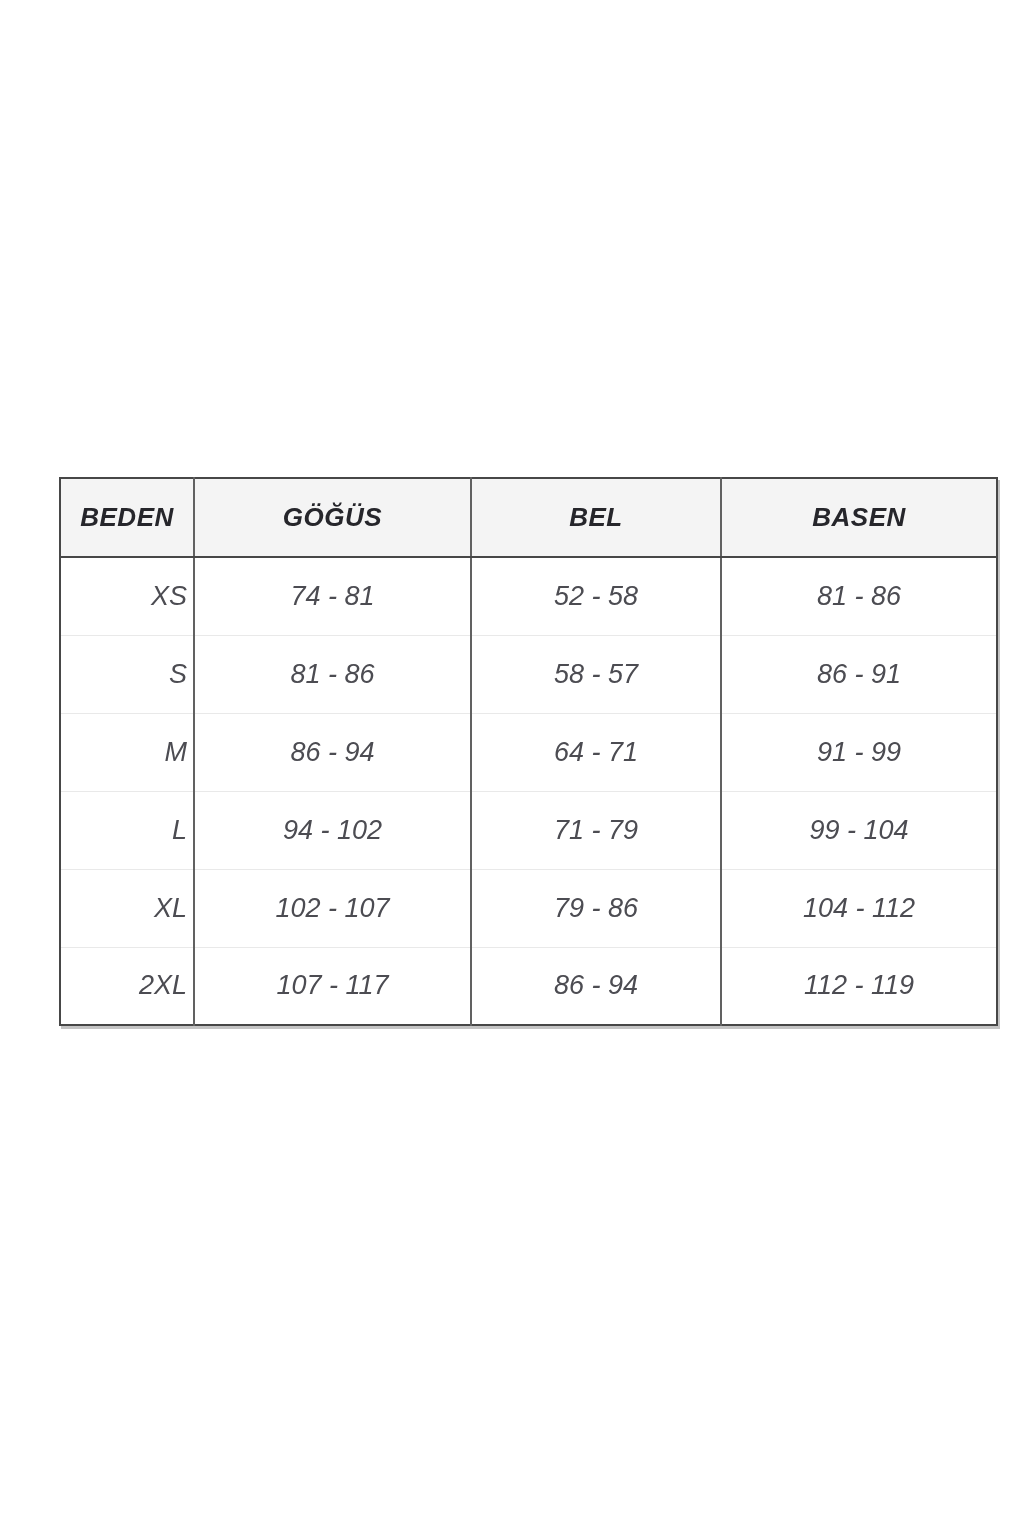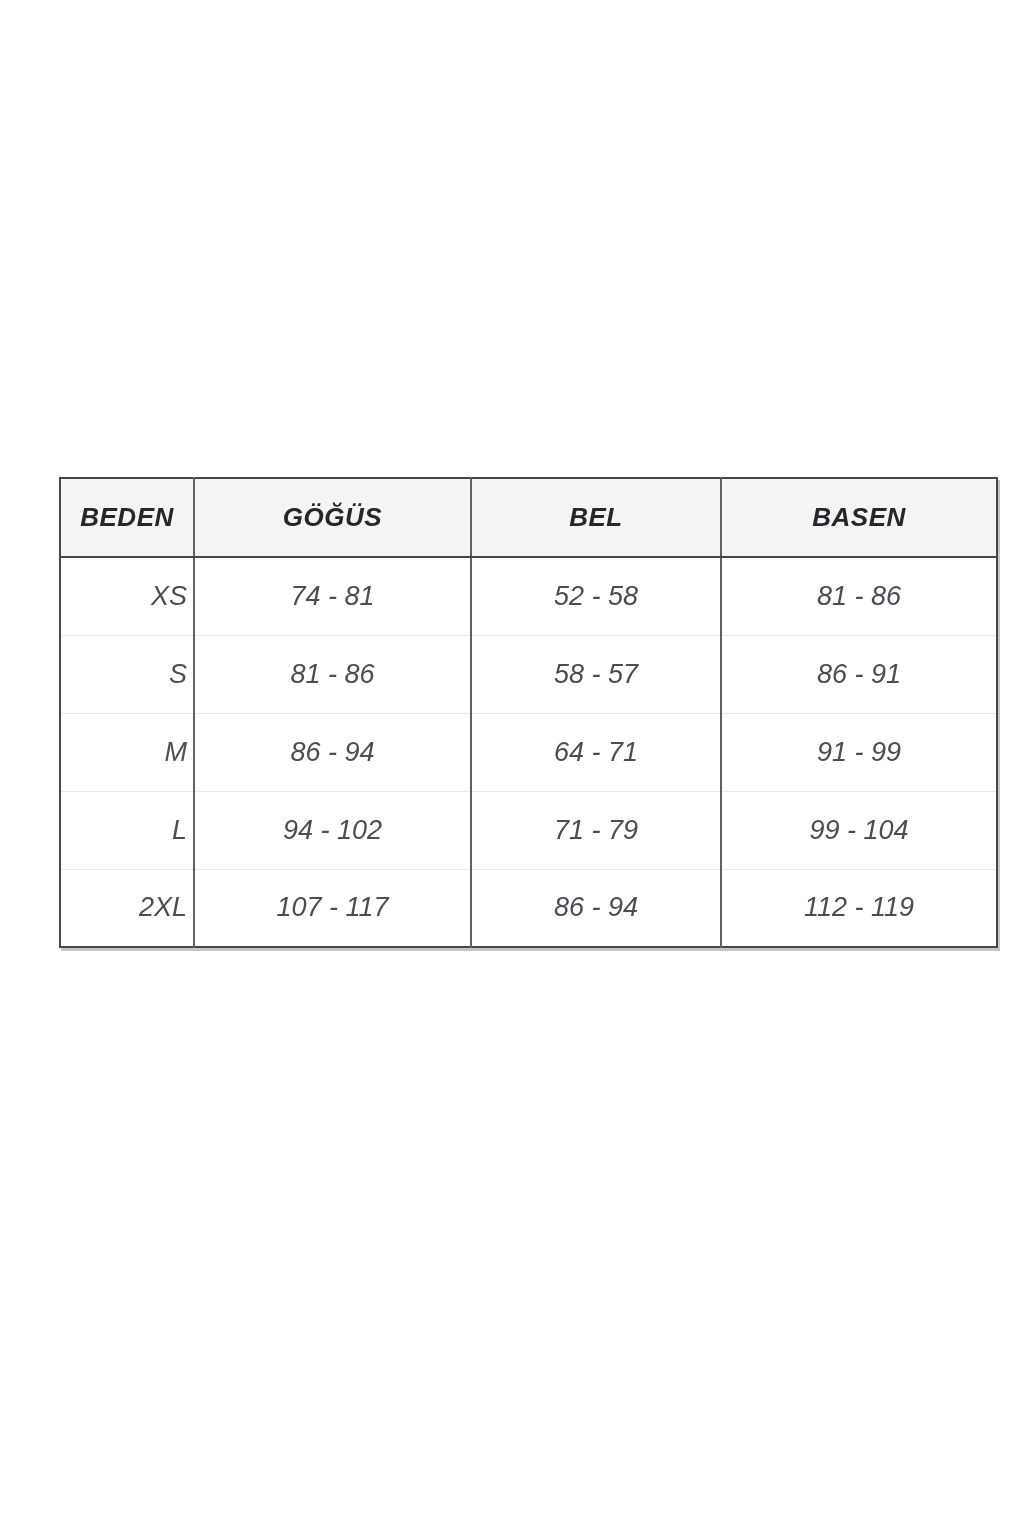--- a/index.html
+++ b/index.html
@@ -104,19 +104,25 @@
       <td>64 - 71</td>
       <td>91 - 99</td>
     </tr>
     <tr>
       <td class="size-cell">L</td>
       <td>94 - 102</td>
       <td>71 - 79</td>
       <td>99 - 104</td>
     </tr>
     <tr>
+      <td class="size-cell">XL</td>
+      <td>102 - 107</td>
+      <td>79 - 86</td>
+      <td>104 - 112</td>
+    </tr>
+    <tr>
       <td class="size-cell">2XL</td>
       <td>107 - 117</td>
       <td>86 - 94</td>
       <td>112 - 119</td>
     </tr>
   </tbody>
 </table>
 
 </body></html>

